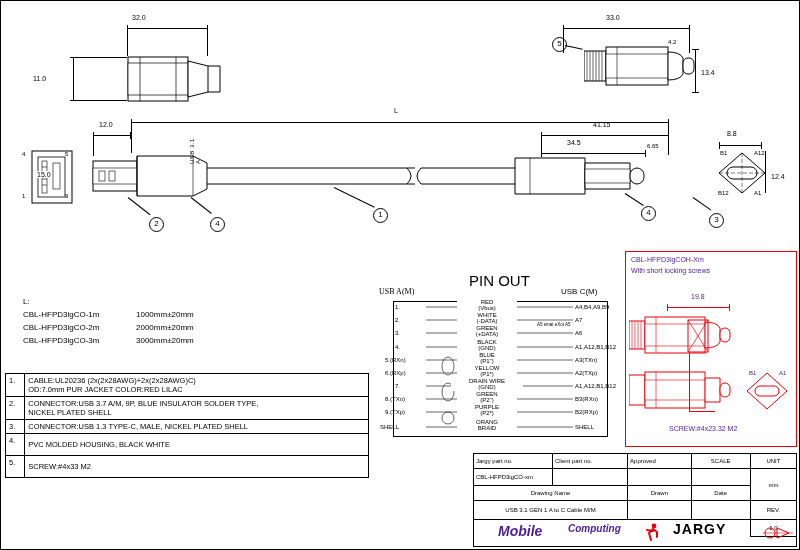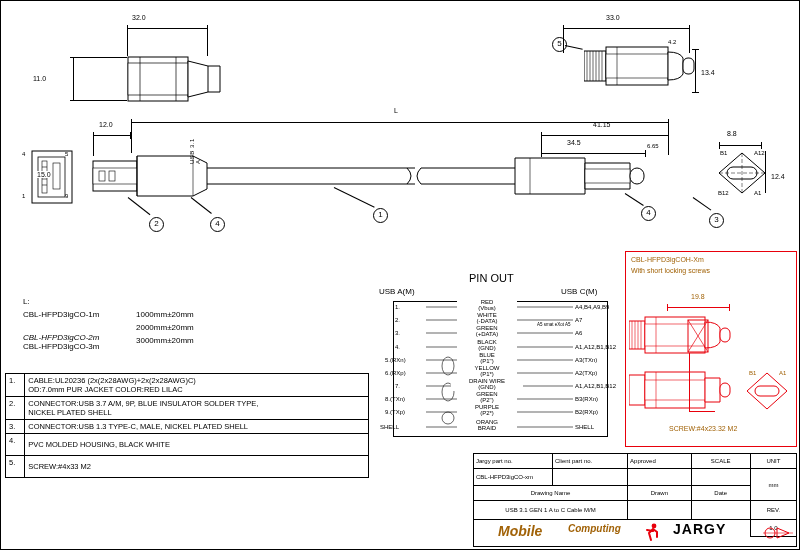--- a/index.html
+++ b/index.html
@@ -2,22 +2,22 @@
 <html><head>
 <meta charset="utf-8">
 <style>
   html,body{margin:0;padding:0;}
   body{width:800px;height:550px;background:#ffffff;font-family:"Liberation Sans",sans-serif;overflow:hidden;}
   #sheet{position:relative;width:800px;height:550px;box-sizing:border-box;border:1px solid #000;}
   .abs{position:absolute;}
   .txt{font-size:7px;color:#000;white-space:pre;line-height:1.05;}
   .txt6{font-size:6px;}
   .txt8{font-size:8px;}
-  .txt9{font-size:11px;}
-  .red{color:#a16207;}
+  .txt9{font-size:15px;}
+  .red{color:#4c1d95;}
   .redln{background:#e8000b;}
   .ln{background:#000;}
   .hl{height:1px;}
   .vl{width:1px;}
   .box{border:1px solid #000;box-sizing:border-box;}
   .redbox{border:1px solid #e8000b;box-sizing:border-box;}
   .ctr{text-align:center;}
   .bold{font-weight:bold;}
   svg{display:block;}
   .circnum{border:1px solid #000;border-radius:50%;width:13px;height:13px;font-size:8px;text-align:center;line-height:12px;}
@@ -195,23 +195,23 @@
     </svg>
   </div>
   <div class="abs txt txt6" style="left:719px;top:149px;">B1</div>
   <div class="abs txt txt6" style="left:753px;top:149px;">A12</div>
   <div class="abs txt txt6" style="left:717px;top:189px;">B12</div>
   <div class="abs txt txt6" style="left:753px;top:189px;">A1</div>
 
   <div class="abs txt txt8" style="left:22px;top:297px;">L:</div>
   <div class="abs txt txt8" style="left:22px;top:310px;">CBL-HFPD3igCO-1m</div>
   <div class="abs txt txt8" style="left:135px;top:310px;">1000mm±20mm</div>
-  <div class="abs txt txt8" style="left:22px;top:333px;font-style:italic;">CBL-HFPD3igCO-2m</div>
+  <div class="abs txt txt8" style="left:22px;top:323px;">CBL-HFPD3igCO-2m</div>
   <div class="abs txt txt8" style="left:135px;top:323px;">2000mm±20mm</div>
-  <div class="abs txt txt8" style="left:22px;top:336px;margin-top:6px;">CBL-HFPD3igCO-3m</div>
+  <div class="abs txt txt8" style="left:22px;top:336px;">CBL-HFPD3igCO-3m</div>
   <div class="abs txt txt8" style="left:135px;top:336px;">3000mm±20mm</div>
 
   <table class="abs mtbl" style="left:4px;top:372px;width:364px;">
     <tbody>
     <tr>
       <td>1.</td>
       <td style="white-space:pre-line;">CABLE:UL20236 (2x(2x28AWG)+2x(2x28AWG)C)
 OD:7.0mm  PUR JACKET COLOR:RED LILAC</td>
     </tr>
     <tr>
@@ -228,21 +228,21 @@
       <td style="white-space:pre-line;padding-top:6px;padding-bottom:6px;">PVC MOLDED HOUSING, BLACK WHITE</td>
     </tr>
     <tr>
       <td>5.</td>
       <td style="white-space:pre-line;padding-top:6px;padding-bottom:6px;">SCREW:#4x33 M2</td>
     </tr>
   </tbody>
     </table>
 
   <div class="abs txt txt9" style="left:468px;top:272px;">PIN OUT</div>
-  <div class="abs txt txt8" style="left:378px;top:287px;">USB A(M)</div>
+  <div class="abs txt txt8" style="left:378px;top:287px;font-family:Liberation Serif, serif;">USB A(M)</div>
   <div class="abs txt txt8" style="left:560px;top:287px;">USB C(M)</div>
 
   <div class="abs box" style="left:392px;top:300px;width:215px;height:136px;border-color:#000;"></div>
 
   <div class="abs" style="left:392px;top:300px;width:215px;height:136px;">
     <svg width="215" height="136" viewBox="0 0 215 136">
       <line x1="33" y1="6" x2="180" y2="6" stroke="#000" stroke-width="0.6"></line>
       <line x1="33" y1="19" x2="72" y2="19" stroke="#000" stroke-width="0.6"></line>
       <line x1="92" y1="19" x2="180" y2="19" stroke="#000" stroke-width="0.6"></line>
       <path d="M72 19 l8 -5 l8 10 l4 -5" fill="none" stroke="#000" stroke-width="0.6"></path>

